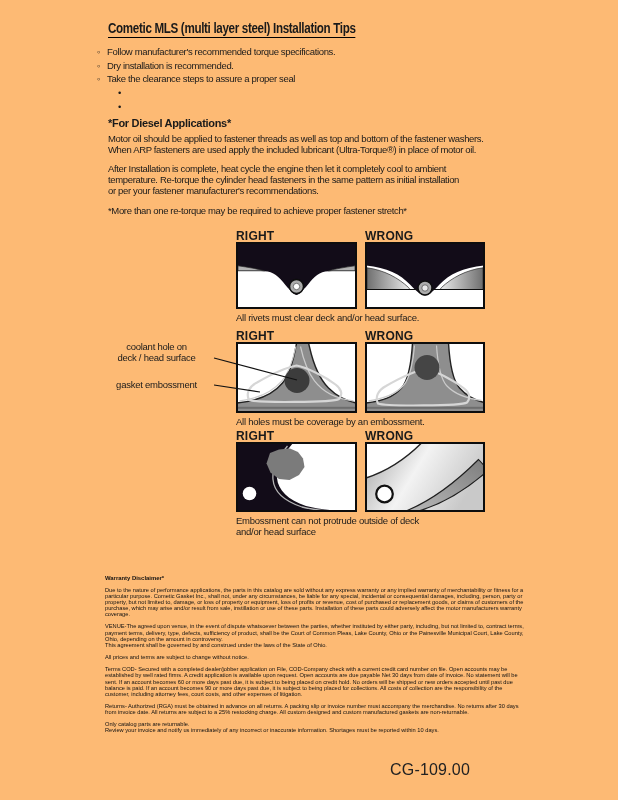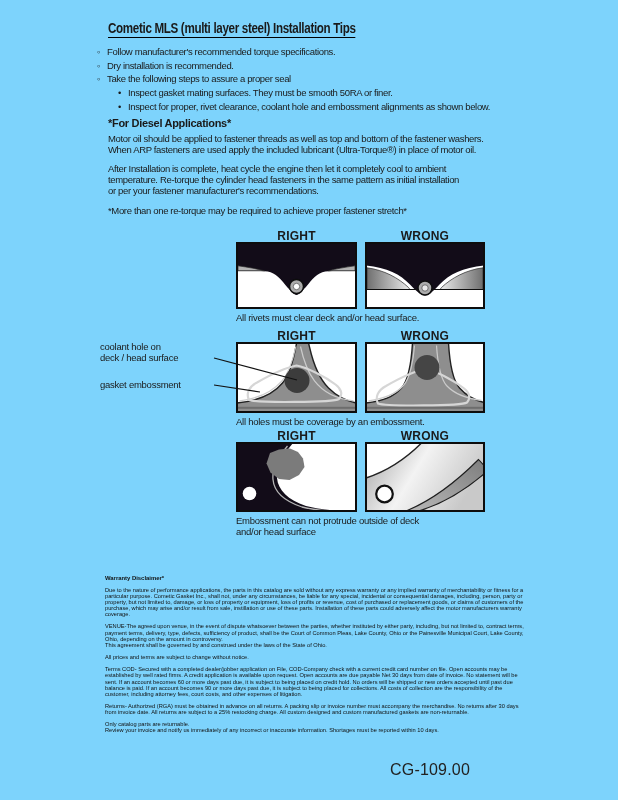--- a/index.html
+++ b/index.html
@@ -1,43 +1,43 @@
 <!DOCTYPE html>
 <html><head>
 <meta charset="utf-8">
 <style>
   html,body{margin:0;padding:0;background:#ffffff;}
-  .page{position:relative;width:618px;height:800px;background:#7dd3fc;overflow:hidden;
+  .page{position:relative;width:618px;height:800px;background:#fdba74;overflow:hidden;
         font-family:"Liberation Sans", sans-serif;color:#1a1a1a;}
   .pre{white-space:pre-line;}
 
   .title{position:absolute;left:108px;top:20px;margin:0;font-size:14px;font-weight:bold;
          letter-spacing:-0.4px;border-bottom:1.6px solid #000;padding-bottom:1px;
          transform:scaleX(0.83);transform-origin:0 0;white-space:nowrap;}
 
   .bullets{position:absolute;left:97px;top:45px;width:480px;font-size:9.5px;
            letter-spacing:-0.35px;line-height:13.7px;}
   .brow{display:flex;}
   .brow .mk{width:10px;flex:none;}
   .brow.sub{padding-left:21px;}
 
   .diesel{position:absolute;left:108px;top:118px;width:440px;font-size:9.5px;
           letter-spacing:-0.35px;line-height:10.8px;}
   .diesel h2{font-size:11px;margin:0 0 5px 0;letter-spacing:-0.3px;}
   .diesel p{margin:1px 0 9px 0;}
 
   .figrow{position:absolute;left:236px;width:250px;}
   .figlabels{display:flex;gap:8px;height:13px;}
-  .figlabels .flabel{display:block;text-align:center;font-weight:bold;font-size:12px;letter-spacing:0.2px;}
+  .figlabels .flabel{display:block;text-align:left;font-weight:bold;font-size:12px;letter-spacing:0.2px;}
   .figlabels .flabel.l{width:121px;} .figlabels .flabel.r{width:120px;}
   .figboxes{display:flex;gap:8px;}
   .figboxes svg{display:block;}
   .figcaption{font-size:9.5px;letter-spacing:-0.25px;line-height:11px;margin-top:3px;}
 
-  .ann{position:absolute;left:100px;width:113px;text-align:left;font-size:9.5px;
+  .ann{position:absolute;left:100px;width:113px;text-align:center;font-size:9.5px;
        line-height:11px;letter-spacing:-0.25px;}
   .ann1{top:341px;} .ann2{top:379px;}
   .annlines{position:absolute;left:100px;top:330px;pointer-events:none;}
 
   .warranty{position:absolute;left:105px;top:575px;width:419px;font-size:5.7px;
             line-height:6.15px;color:#111;}
   .warranty .wh{font-weight:bold;font-size:5.9px;margin:0 0 5.5px 0;}
   .warranty p{margin:0 0 6px 0;}
 
   .footer-code{position:absolute;left:390px;top:761px;font-size:16px;letter-spacing:0.2px;color:#222;}
@@ -53,29 +53,27 @@
     <div class="brow">
       <span class="mk">◦</span>
       <span>Follow manufacturer's recommended torque specifications.</span>
     </div>
     <div class="brow">
       <span class="mk">◦</span>
       <span>Dry installation is recommended.</span>
     </div>
     <div class="brow">
       <span class="mk">◦</span>
-      <span>Take the following steps to assure a proper seal</span>
+      <span>Take the clearance steps to assure a proper seal</span>
     </div>
     <div class="brow sub">
       <span class="mk">•</span>
-      <span>Inspect gasket mating surfaces.  They must be smooth 50RA or finer.</span>
     </div>
     <div class="brow sub">
       <span class="mk">•</span>
-      <span>Inspect for proper, rivet clearance, coolant hole and embossment alignments as shown below.</span>
     </div>
   </div>
 
   <div class="diesel">
     <h2>*For Diesel Applications*</h2>
     <p class="pre">Motor oil should be applied to fastener threads as well as top and bottom of the fastener washers.
 When ARP fasteners are used apply the included lubricant (Ultra-Torque®) in place of motor oil.</p>
     <p class="pre">After Installation is complete, heat cycle the engine then let it completely cool to ambient
 temperature. Re-torque the cylinder head fasteners in the same pattern as initial installation
 or per your fastener manufacturer's recommendations.</p>

